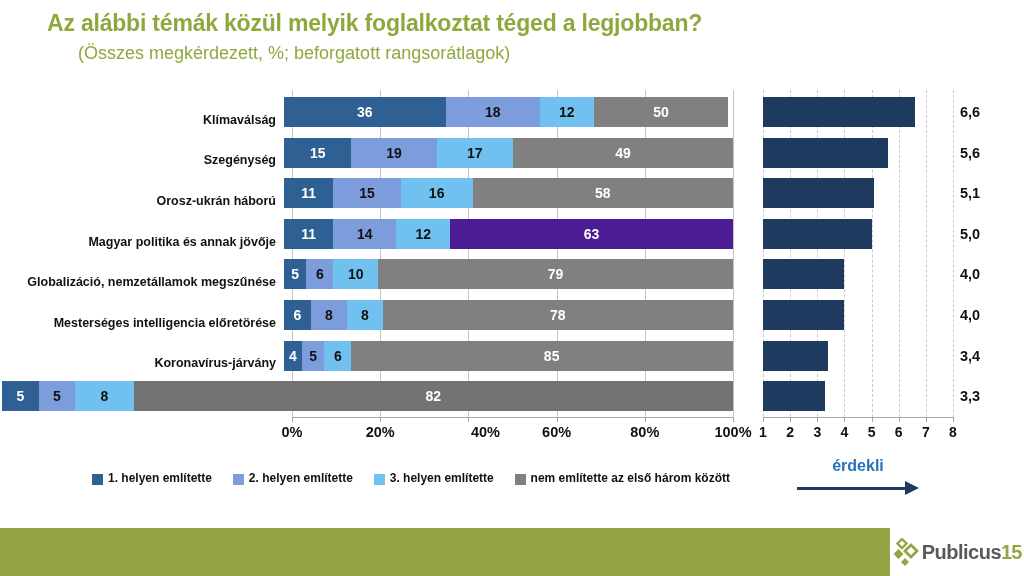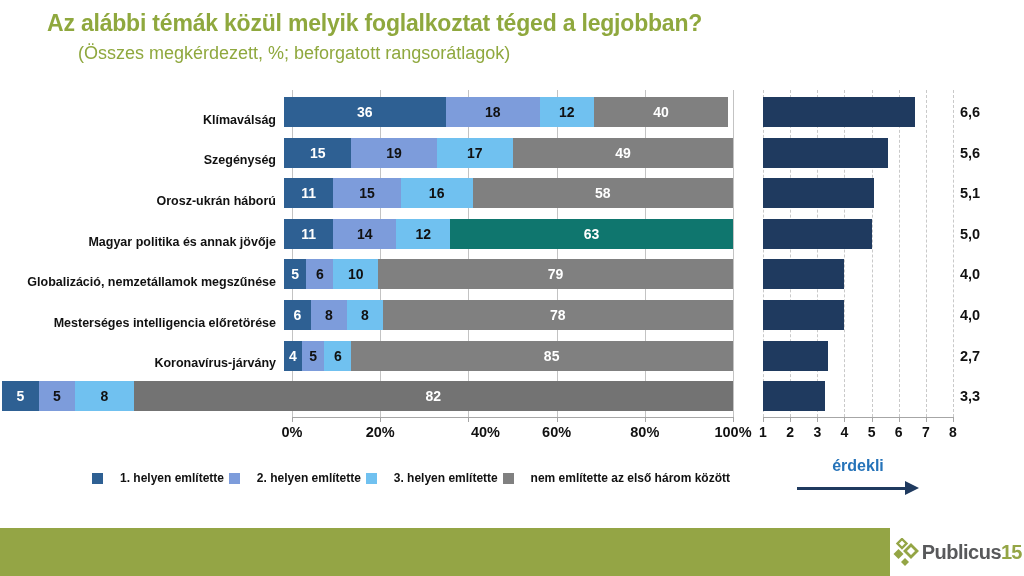--- a/index.html
+++ b/index.html
@@ -35,21 +35,21 @@
   .rrows { position:absolute; left:763px; top:90px; width:261px; height:327px;
     padding-top:7px; z-index:1; }
   .rrow { display:flex; align-items:center; height:30px; margin-bottom:10.6px; }
   .rbar-wrap { width:190px; height:100%; }
   .rbar { height:100%; }
   .rval { margin-left:7px; font-size:14.5px; font-weight:bold; color:#111; }
 
   
   .legend { position:absolute; left:92px; top:471px; width:638px; display:flex;
     justify-content:space-between; align-items:center; }
-  .leg-item { display:flex; align-items:center;gap:12px; }
+  .leg-item { display:flex; align-items:flex-end; }
   .leg-swatch { width:11px; height:11px; margin-right:5px; flex:none; }
   .leg-label { font-size:12px; font-weight:bold; color:#111; white-space:nowrap; }
 
   
   .ann-label { position:absolute; left:795px; top:457px; width:126px; text-align:center;
     font-size:16px; font-weight:bold; color:#2573B9; }
   .ann-arrow { position:absolute; left:797px; top:487px; width:110px; height:3px;
     background:#1F3A5F; }
   .ann-head { position:absolute; left:905px; top:481px; width:0; height:0;
     border-left:14px solid #1F3A5F; border-top:7px solid transparent;
@@ -79,21 +79,21 @@
       <div class="gl" style="left: 80%;"></div>
       <div class="gl" style="left: 100%;"></div>
     </div>
   <div class="rows" id="left-rows">
       <div class="row">
         <div class="cat">Klímaválság</div>
         <div class="track">
           <div class="seg" style="width: 36%; background: rgb(46, 96, 147); color: rgb(255, 255, 255);">36</div>
           <div class="seg" style="width: 21%; background: rgb(125, 156, 219); color: rgb(17, 17, 17);">18</div>
           <div class="seg" style="width: 12%; background: rgb(112, 193, 240); color: rgb(17, 17, 17);">12</div>
-          <div class="seg" style="width: 30%; background: rgb(128, 128, 128); color: rgb(255, 255, 255);">40</div>
+          <div class="seg" style="width: 30%; background: rgb(128, 128, 128); color: rgb(255, 255, 255);">50</div>
         </div>
       </div>
       <div class="row">
         <div class="cat">Szegénység</div>
         <div class="track">
           <div class="seg" style="width: 15%; background: rgb(46, 96, 147); color: rgb(255, 255, 255);">15</div>
           <div class="seg" style="width: 19%; background: rgb(125, 156, 219); color: rgb(17, 17, 17);">19</div>
           <div class="seg" style="width: 17%; background: rgb(112, 193, 240); color: rgb(17, 17, 17);">17</div>
           <div class="seg" style="width: 49%; background: rgb(128, 128, 128); color: rgb(255, 255, 255);">49</div>
         </div>
@@ -106,21 +106,21 @@
           <div class="seg" style="width: 16%; background: rgb(112, 193, 240); color: rgb(17, 17, 17);">16</div>
           <div class="seg" style="width: 58%; background: rgb(128, 128, 128); color: rgb(255, 255, 255);">58</div>
         </div>
       </div>
       <div class="row">
         <div class="cat">Magyar politika és annak jövője</div>
         <div class="track">
           <div class="seg" style="width: 11%; background: rgb(46, 96, 147); color: rgb(255, 255, 255);">11</div>
           <div class="seg" style="width: 14%; background: rgb(125, 156, 219); color: rgb(17, 17, 17);">14</div>
           <div class="seg" style="width: 12%; background: rgb(112, 193, 240); color: rgb(17, 17, 17);">12</div>
-          <div class="seg" style="width: 63%; background: #0f766e; color: rgb(255, 255, 255);">63</div>
+          <div class="seg" style="width: 63%; background: #4c1d95; color: rgb(255, 255, 255);">63</div>
         </div>
       </div>
       <div class="row">
         <div class="cat">Globalizáció, nemzetállamok megszűnése</div>
         <div class="track">
           <div class="seg" style="width: 5%; background: rgb(46, 96, 147); color: rgb(255, 255, 255);">5</div>
           <div class="seg" style="width: 6%; background: rgb(125, 156, 219); color: rgb(17, 17, 17);">6</div>
           <div class="seg" style="width: 10%; background: rgb(112, 193, 240); color: rgb(17, 17, 17);">10</div>
           <div class="seg" style="width: 79%; background: rgb(128, 128, 128); color: rgb(255, 255, 255);">79</div>
         </div>
@@ -212,21 +212,21 @@
       <div class="rrow">
         <div class="rbar-wrap">
           <div class="rbar" style="width: 42.8571%; background: rgb(31, 58, 95);"></div>
         </div>
         <div class="rval">4,0</div>
       </div>
       <div class="rrow">
         <div class="rbar-wrap">
           <div class="rbar" style="width: 34.2857%; background: rgb(31, 58, 95);"></div>
         </div>
-        <div class="rval">2,7</div>
+        <div class="rval">3,4</div>
       </div>
       <div class="rrow">
         <div class="rbar-wrap">
           <div class="rbar" style="width: 32.8571%; background: rgb(31, 58, 95);"></div>
         </div>
         <div class="rval">3,3</div>
       </div>
     </div>
   <div class="axis-line" id="right-axis" style="left:763px; top:417px; width:190px; height:1px;"></div>
   <div id="right-axis-extras">

